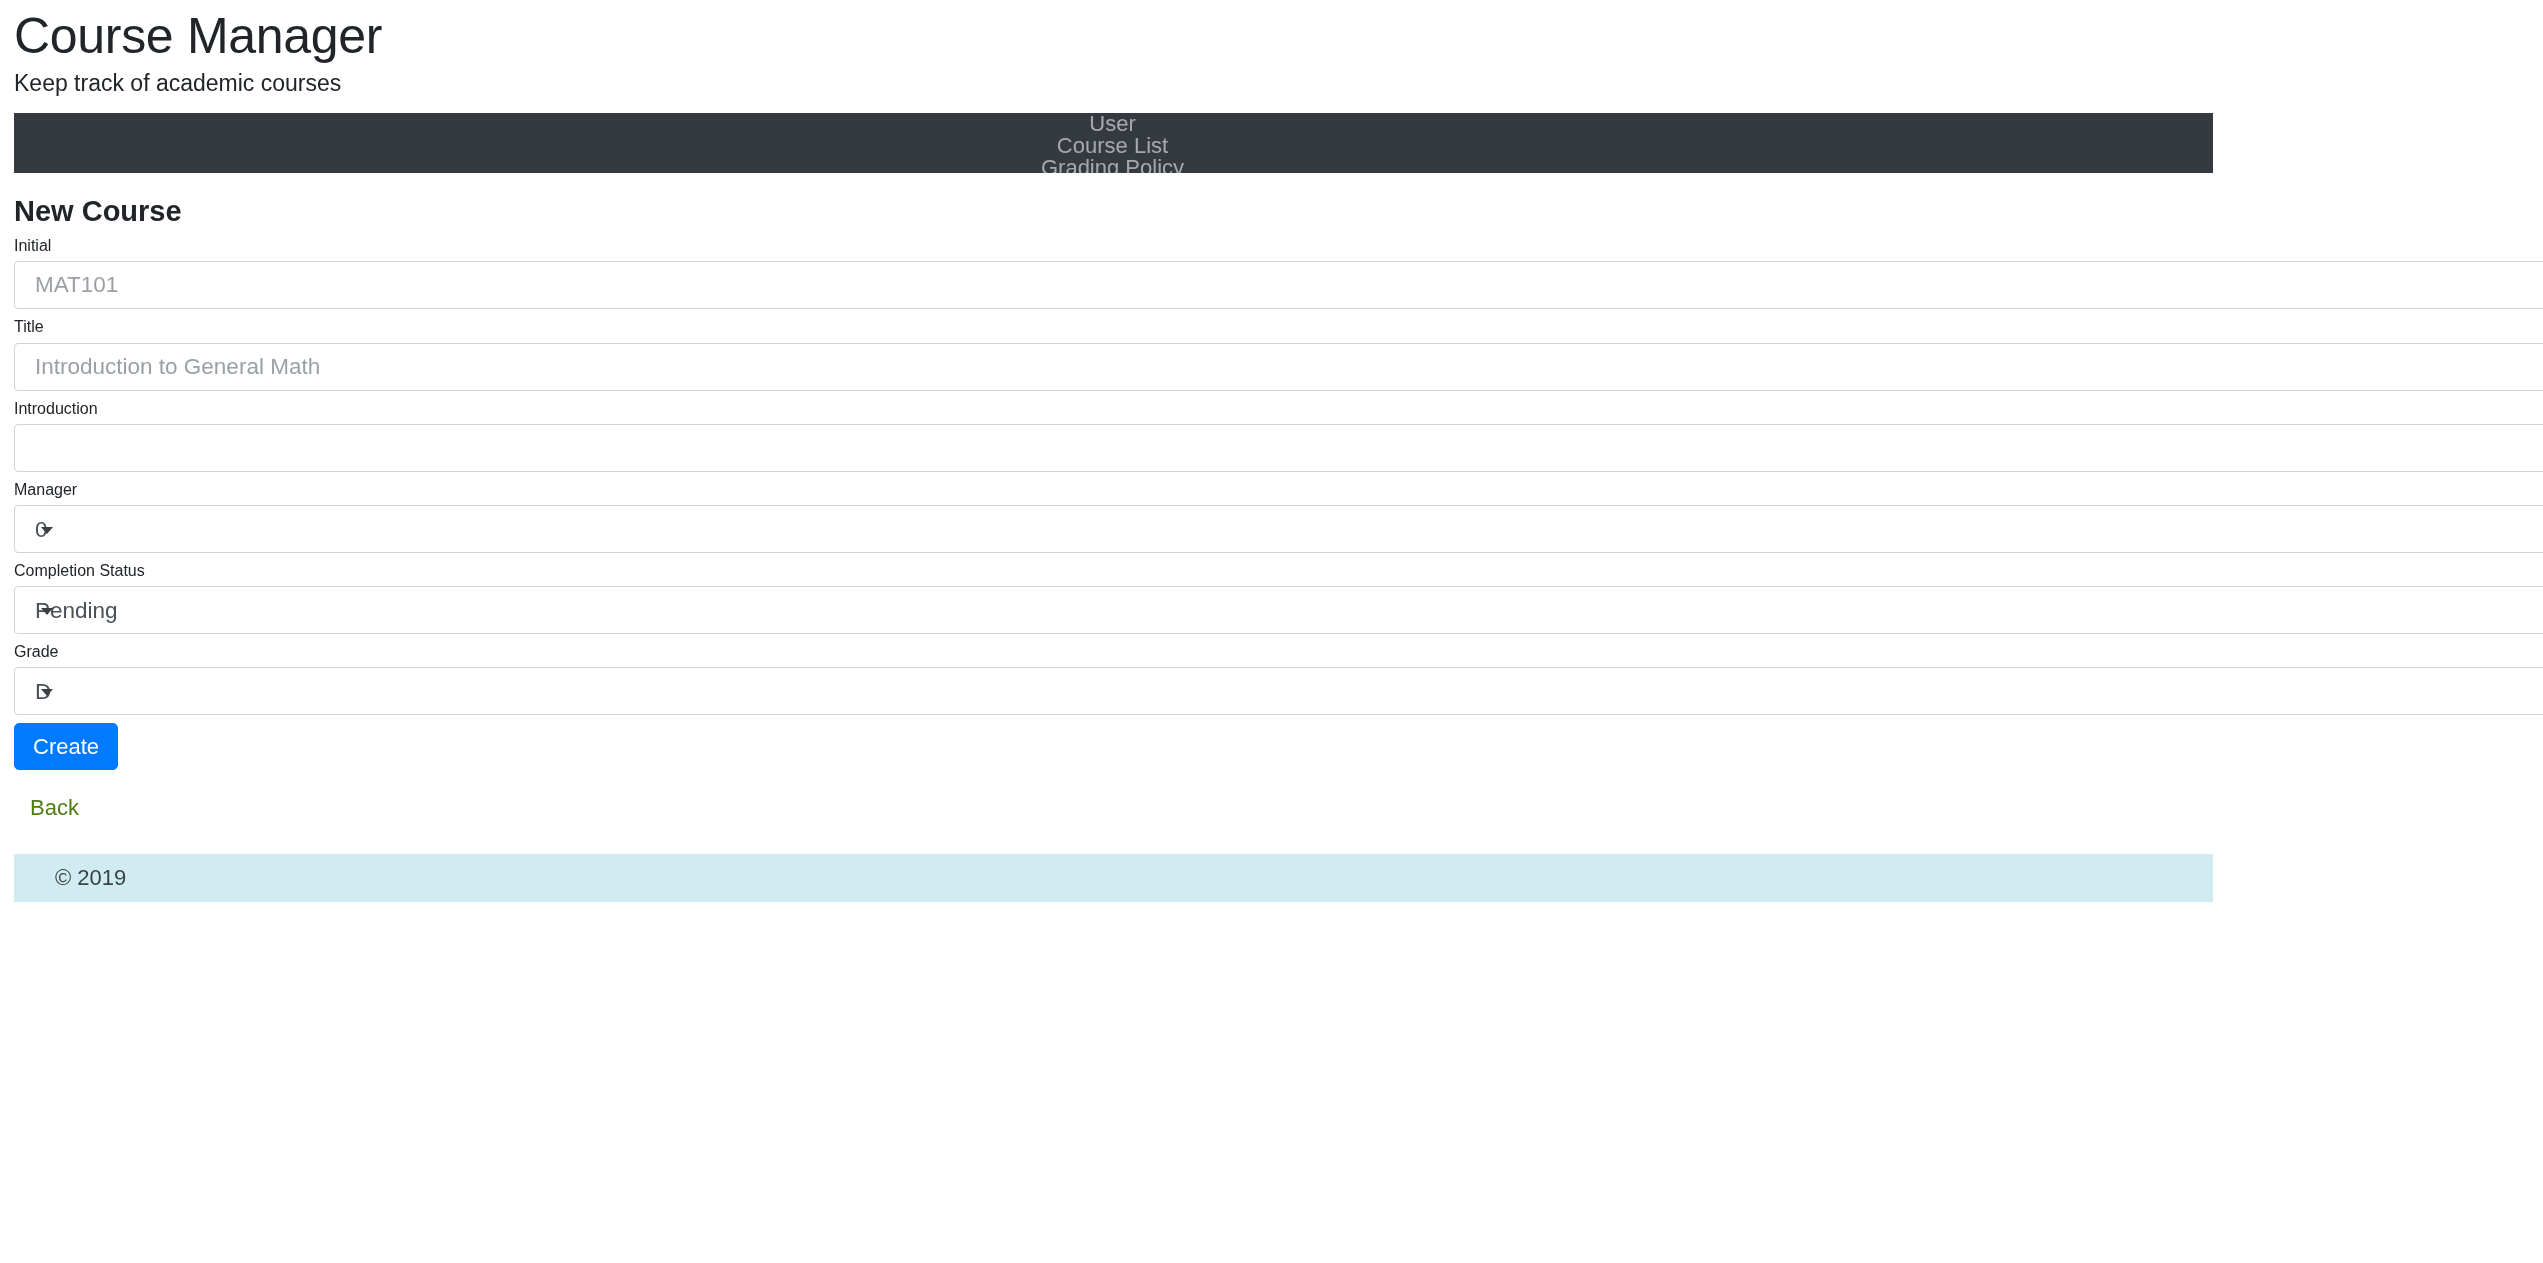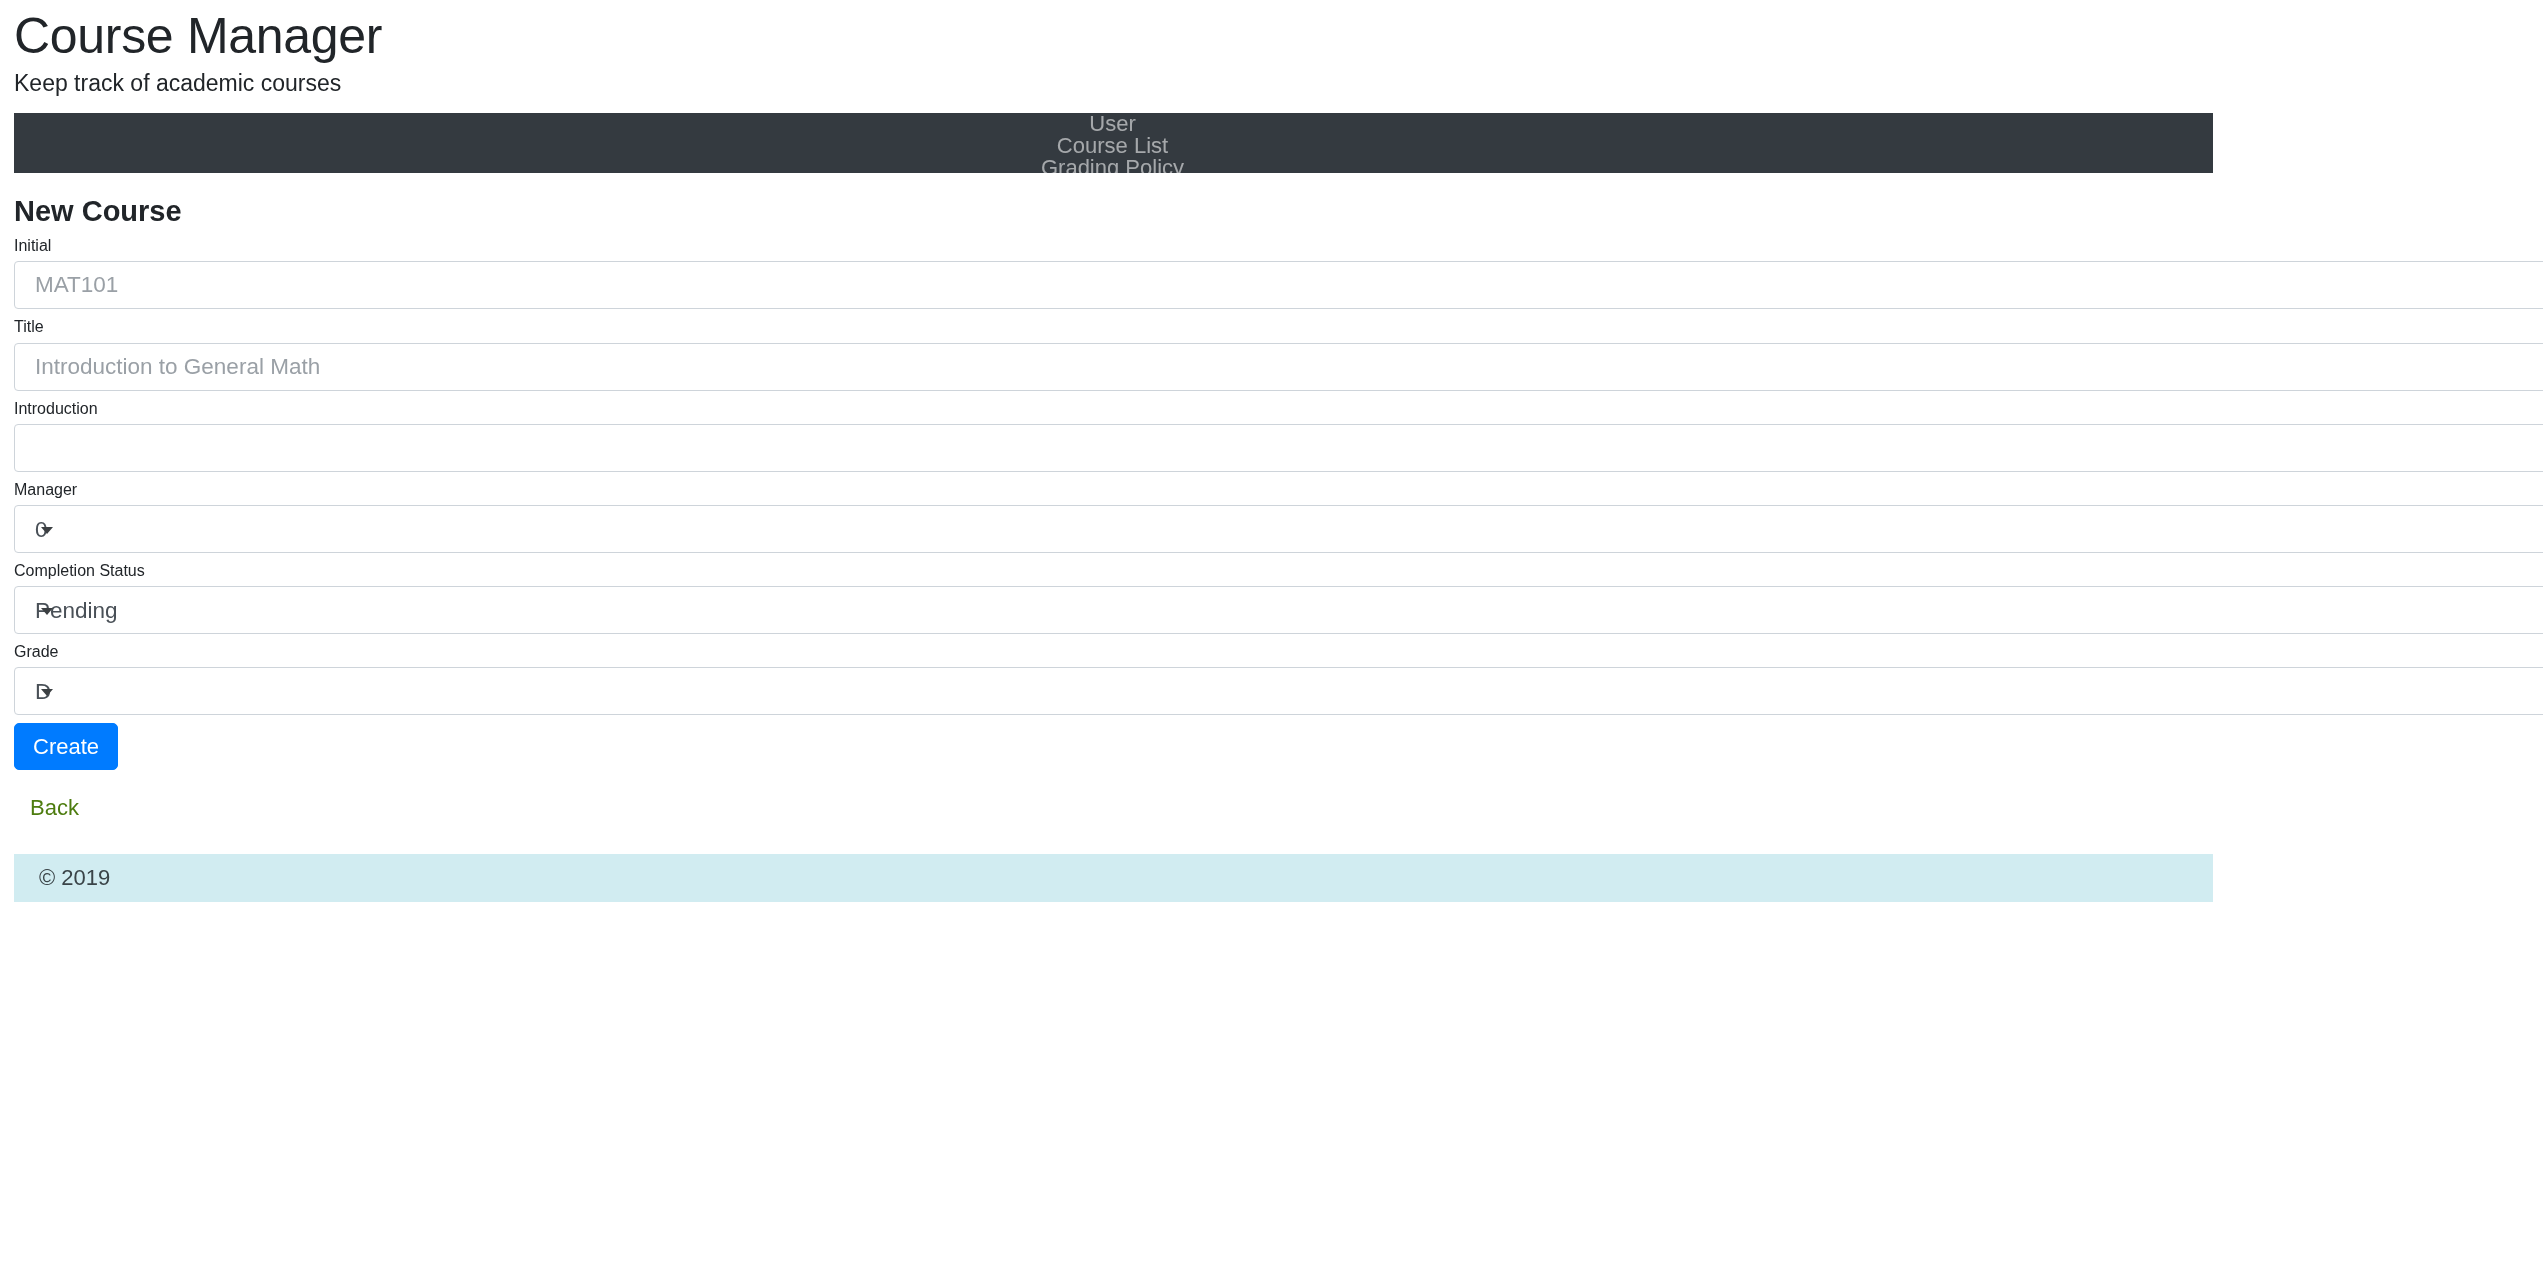--- a/index.html
+++ b/index.html
@@ -165,21 +165,21 @@
     cursor: pointer;
   }
 
   
   .footer {
     margin: 33px 0 0 14px;
     background: #d1ecf1;
     height: 48px;
     display: flex;
     align-items: center;
-    padding-left: 25px;
+    padding-left: 41px;
     box-sizing: border-box;
   }
   .footer-text {
     font-size: 22px;
     color: #3a4448;
     line-height: 1;
   }
 </style>
 </head>
 <body>

